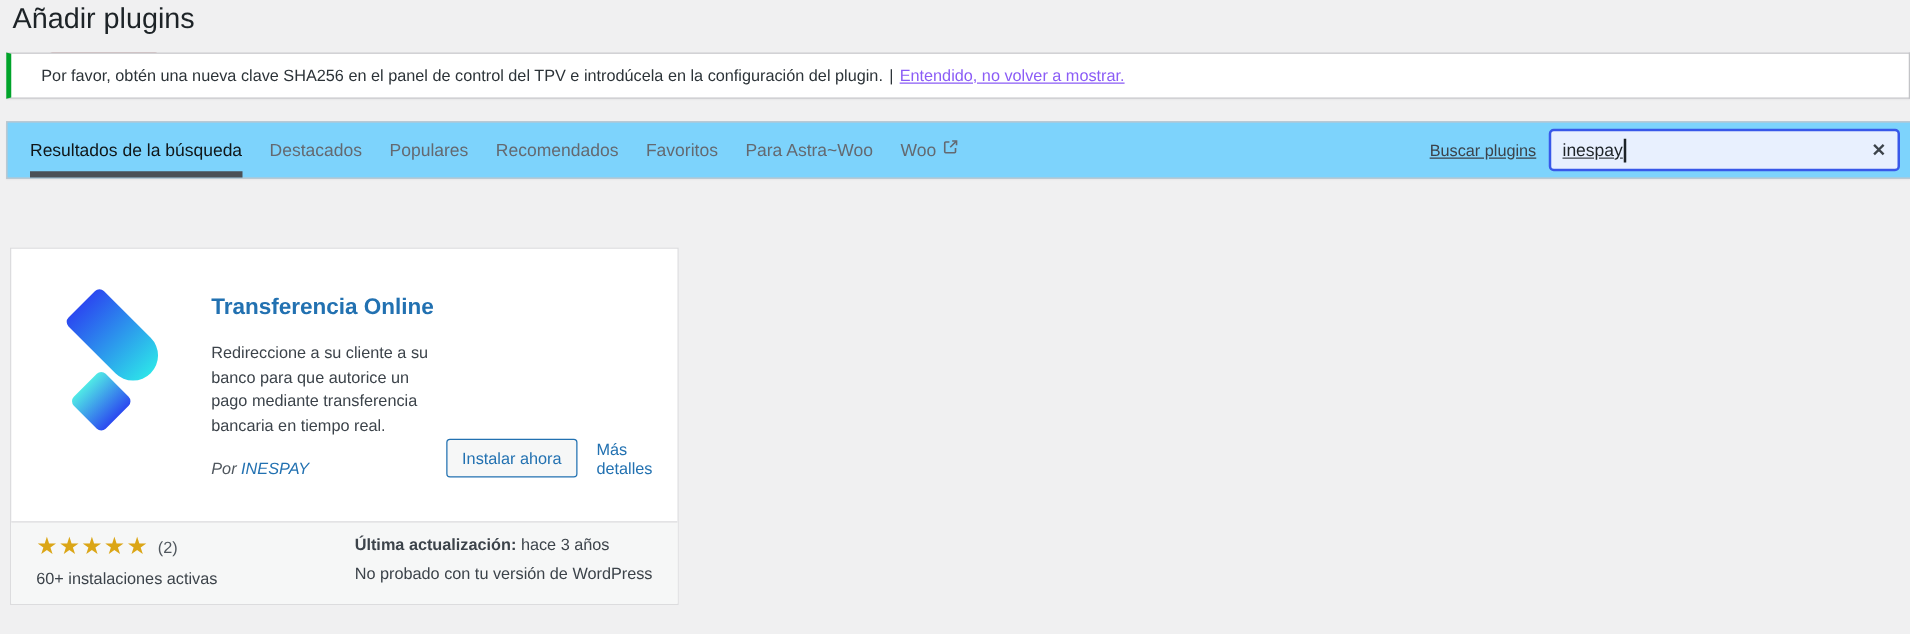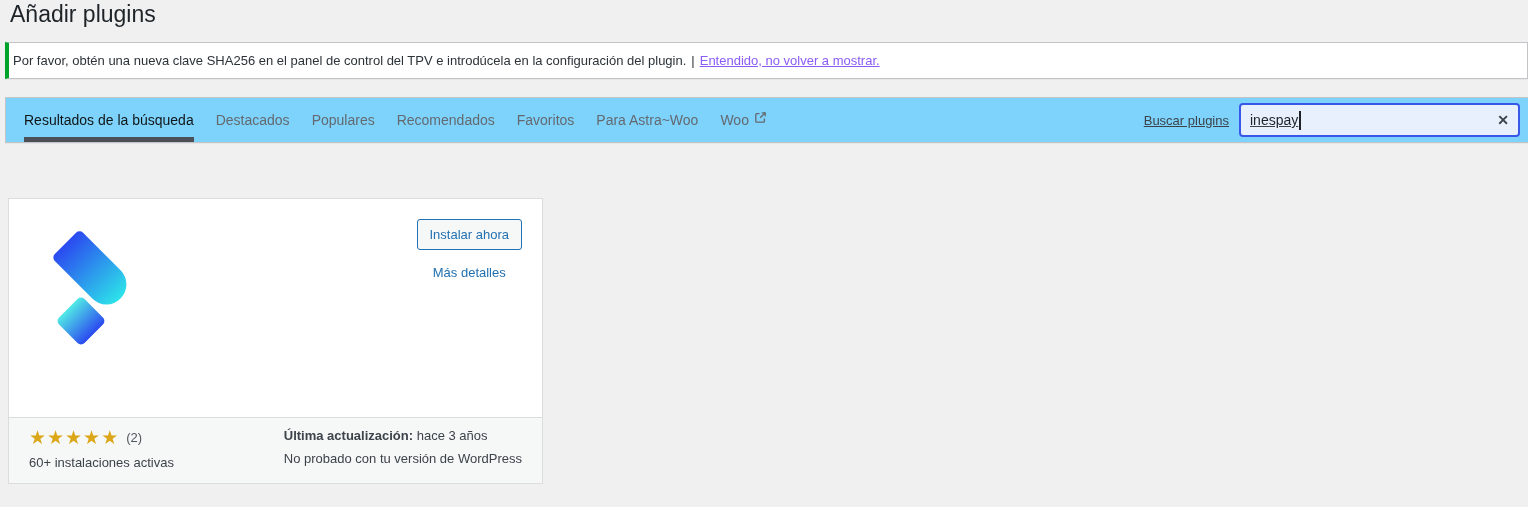--- a/index.html
+++ b/index.html
@@ -31,21 +31,21 @@
   }
 
   
   .notice {
     position: absolute; top: 42px; left: 5px; right: 0; height: 37px;
     background: #fff;
     border: 1px solid #c3c4c7;
     border-left: 4px solid #00a32a;
     box-shadow: 0 1px 1px rgba(0,0,0,.04);
     display: flex; align-items: center;
-    padding: 0 4px;
+    padding: 0 24px;
     font-size: 13px; color: #2c3338;
     white-space: nowrap; overflow: hidden;
   }
   .notice .sep { margin: 0 5px; }
   .notice a { color: #8b5cf6; text-decoration: underline; }
 
   
   .wp-filter {
     position: absolute; top: 97px; left: 5px; right: 0; height: 46px;
     background: #7dd3fc;
@@ -119,21 +119,21 @@
     font-size: 18px; font-weight: 700; color: #2271b1;
   }
   .plugin-desc {
     margin-top: 16px;
     font-size: 13px; line-height: 1.5; color: #3c434a;
   }
   .plugin-author { margin-top: 17px; font-size: 13px; font-style: italic; color: #50575e; }
   .plugin-author a { color: #2271b1; font-style: italic; }
   .plugin-action {
     margin-left: auto;
-    display: flex; flex-direction: column; align-items: center; gap: 15px;
+    display: flex; flex-direction: row; align-items: flex-end; gap: 15px;
   }
   .install-btn {
     font-family: "Liberation Sans", sans-serif;
     font-size: 13px; line-height: 1;
     padding: 8px 12px;
     background: #f6f7f7;
     border: 1px solid #2271b1;
     border-radius: 3px;
     color: #2271b1;
     cursor: pointer;
@@ -199,20 +199,28 @@
     </div>
   </div>
 </div>
 
 <div class="plugin-card">
   <div class="card-top">
     <div class="plugin-icon">
       <div class="logo-pill"></div>
       <div class="logo-diamond"></div>
     </div>
+    <div class="plugin-info">
+      <h3 class="plugin-title"><a style="color:#2271b1">Transferencia Online</a></h3>
+      <p class="plugin-desc">Redireccione a su cliente a su banco para que autorice un pago mediante transferencia bancaria en tiempo real.</p>
+      <p class="plugin-author">
+        <span>Por</span>
+        <a>INESPAY</a>
+      </p>
+    </div>
     <div class="plugin-action">
       <button class="install-btn">Instalar ahora</button>
       <a class="details-link">Más detalles</a>
     </div>
   </div>
   <div class="card-bottom">
     <div class="meta-left">
       <div class="stars-row">
         <span class="stars">★★★★★</span>
         <span class="rating-count">(2)</span>

